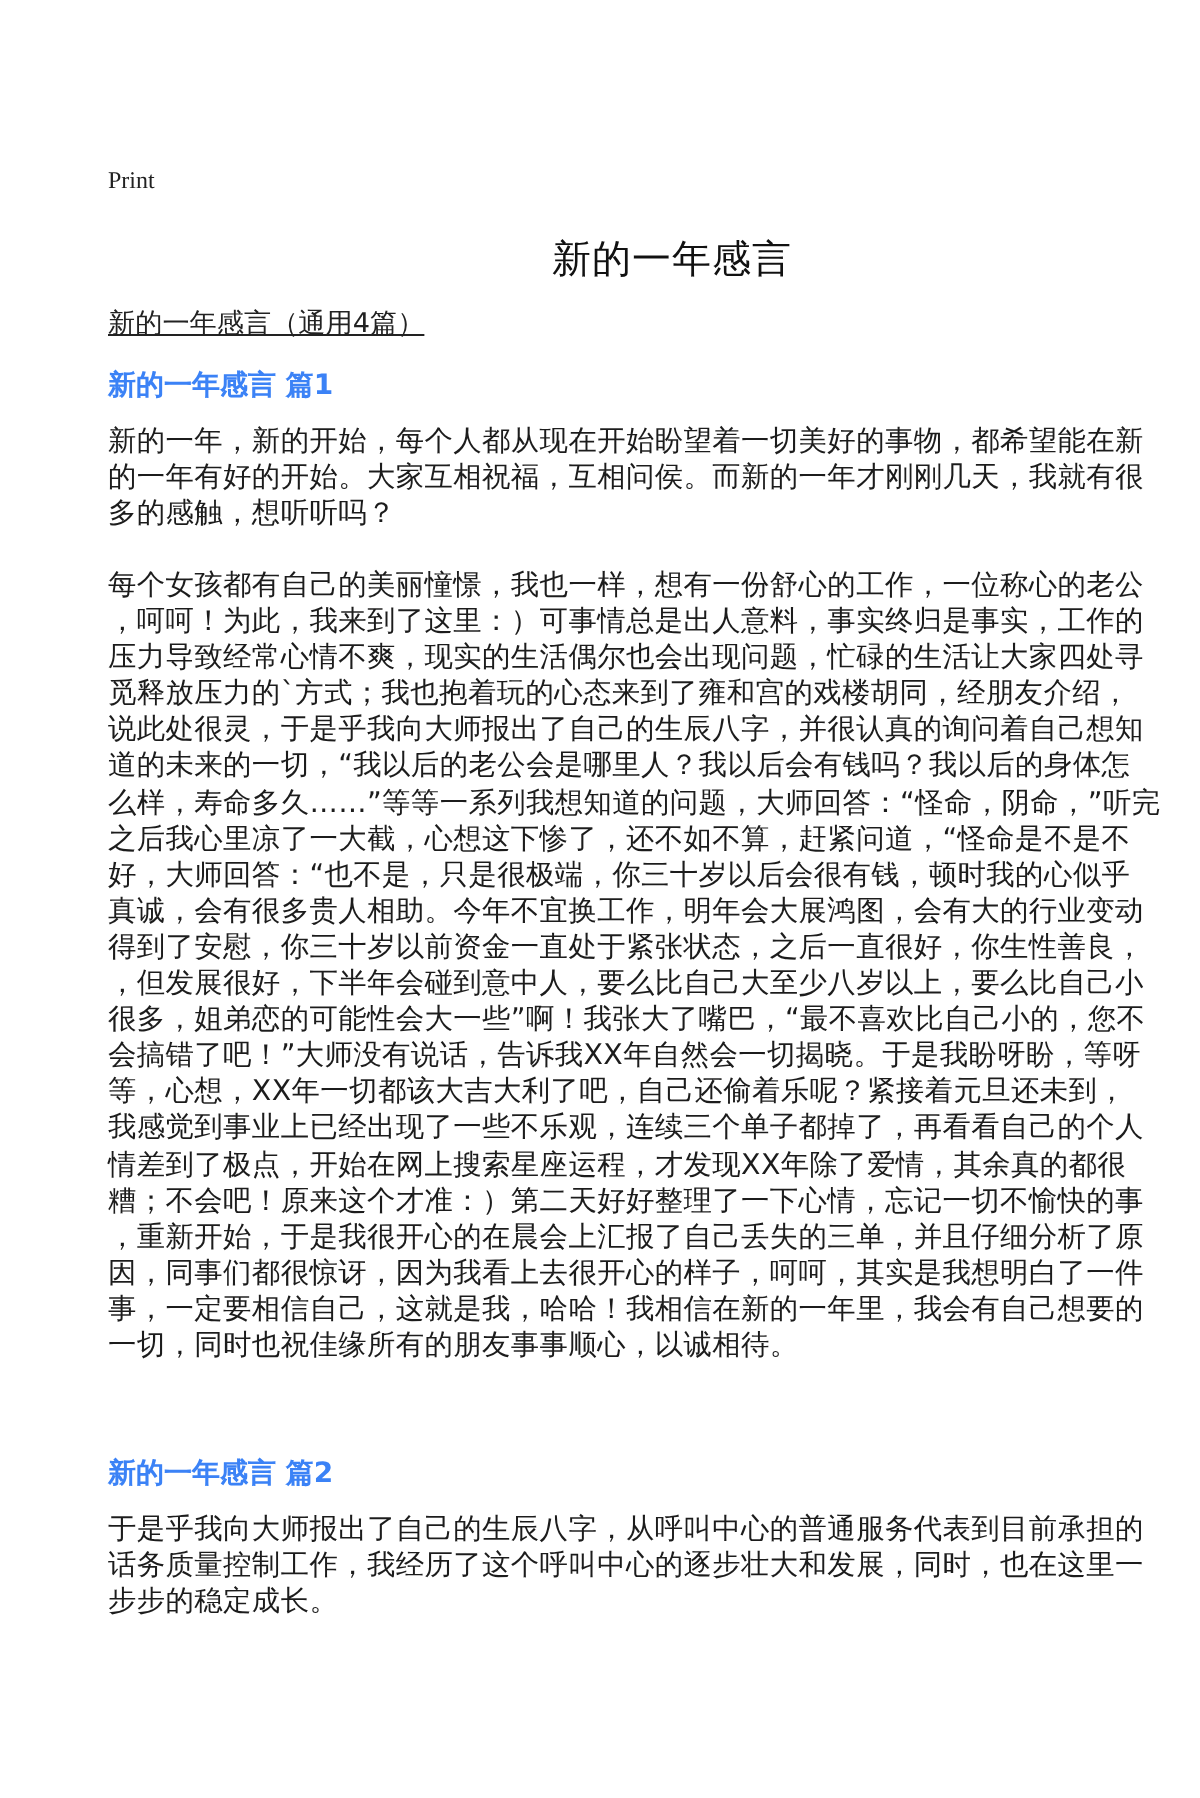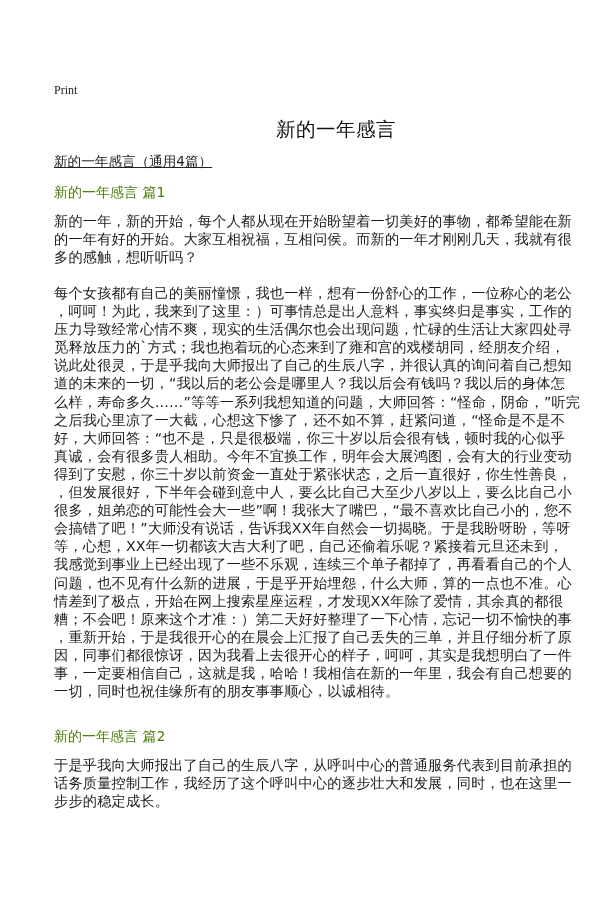--- a/index.html
+++ b/index.html
@@ -43,23 +43,23 @@
       top: 153px;
       font-size: 13.6px;
       color: #222;
       margin: 0;
       text-decoration: underline;
     }
     .section-heading {
       position: absolute;
       left: 54px;
       font-size: 14px;
-      font-weight: normal;
+      font-weight: bold;
       margin: 0;
-      color: #4d7c0f;
+      color: #3b82f6;
     }
     .para {
       position: absolute;
       left: 54px;
       width: 500px;
       margin: 0;
       font-size: 14.2px;
       line-height: 18.1px;
       color: #1c1c1c;
     }
@@ -96,21 +96,20 @@
   <span class="ln">么样，寿命多久……”等等一系列我想知道的问题，大师回答：“怪命，阴命，”听完</span>
   <span class="ln">之后我心里凉了一大截，心想这下惨了，还不如不算，赶紧问道，“怪命是不是不</span>
   <span class="ln">好，大师回答：“也不是，只是很极端，你三十岁以后会很有钱，顿时我的心似乎</span>
   <span class="ln">真诚，会有很多贵人相助。今年不宜换工作，明年会大展鸿图，会有大的行业变动</span>
   <span class="ln">得到了安慰，你三十岁以前资金一直处于紧张状态，之后一直很好，你生性善良，</span>
   <span class="ln">，但发展很好，下半年会碰到意中人，要么比自己大至少八岁以上，要么比自己小</span>
   <span class="ln">很多，姐弟恋的可能性会大一些”啊！我张大了嘴巴，“最不喜欢比自己小的，您不</span>
   <span class="ln">会搞错了吧！”大师没有说话，告诉我XX年自然会一切揭晓。于是我盼呀盼，等呀</span>
   <span class="ln">等，心想，XX年一切都该大吉大利了吧，自己还偷着乐呢？紧接着元旦还未到，</span>
   <span class="ln">我感觉到事业上已经出现了一些不乐观，连续三个单子都掉了，再看看自己的个人</span>
-  <span class="ln">问题，也不见有什么新的进展，于是乎开始埋怨，什么大师，算的一点也不准。心</span>
   <span class="ln">情差到了极点，开始在网上搜索星座运程，才发现XX年除了爱情，其余真的都很</span>
   <span class="ln">糟；不会吧！原来这个才准：）第二天好好整理了一下心情，忘记一切不愉快的事</span>
   <span class="ln">，重新开始，于是我很开心的在晨会上汇报了自己丢失的三单，并且仔细分析了原</span>
   <span class="ln">因，同事们都很惊讶，因为我看上去很开心的样子，呵呵，其实是我想明白了一件</span>
   <span class="ln">事，一定要相信自己，这就是我，哈哈！我相信在新的一年里，我会有自己想要的</span>
   <span class="ln">一切，同时也祝佳缘所有的朋友事事顺心，以诚相待。</span>
 </div>
 
 <h2 class="section-heading" style="top:728px;">新的一年感言 篇2</h2>
 

